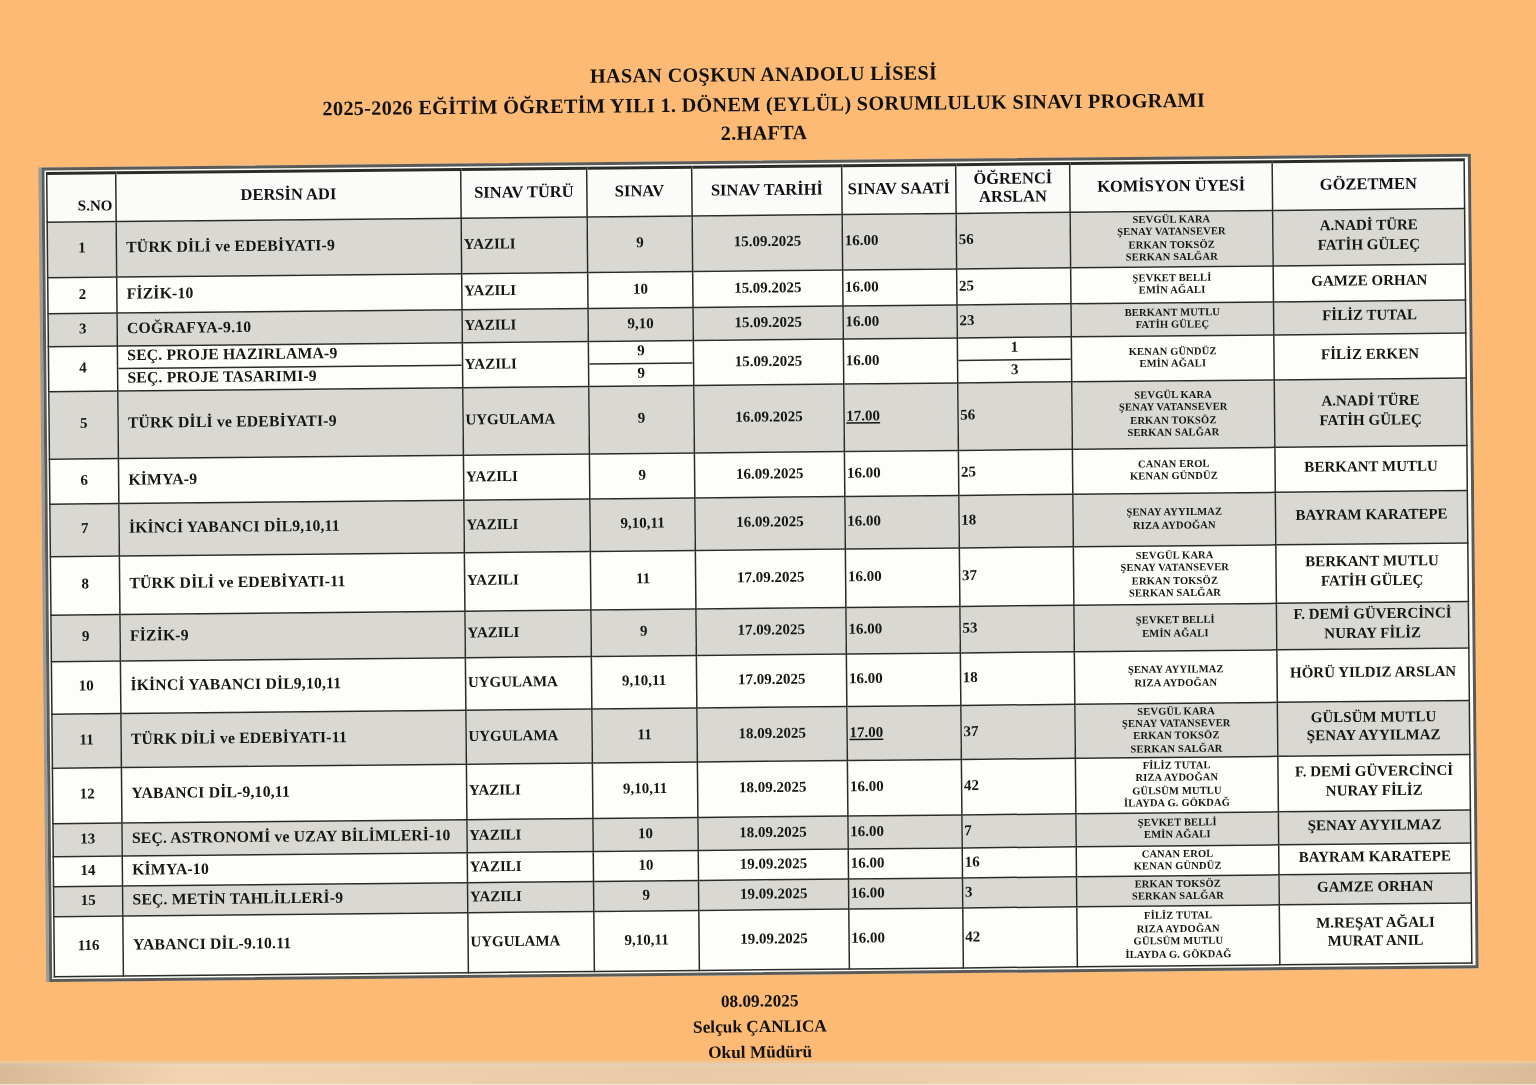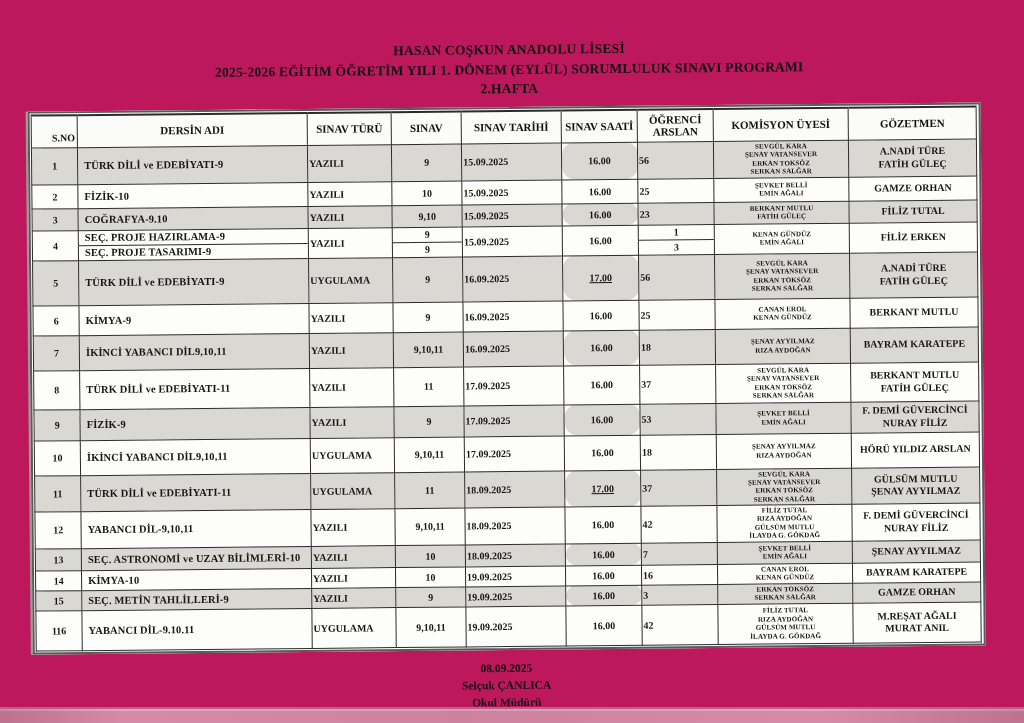--- a/index.html
+++ b/index.html
@@ -3,21 +3,21 @@
 <meta charset="utf-8">
 <style>
   html,body{margin:0;padding:0;}
   body{
     width:1024px;height:723px;overflow:hidden;
     background:#f7f7f5;
     font-family:"Liberation Serif","DejaVu Serif",serif;
     color:#1c1c1c;
     position:relative;
   }
-  .sheet{position:absolute;inset:0;background:#be185d;}
+  .sheet{position:absolute;inset:0;background:#fdba74;}
   .content{
     position:absolute;left:0;top:0;width:1024px;
     transform:rotate(-0.55deg);
     transform-origin:512px 360px;
   }
   .title-block{
     margin-top:40px;text-align:center;
     font-weight:bold;font-size:13.5px;line-height:1.45;
     letter-spacing:.2px;color:#111;
   }
@@ -36,22 +36,22 @@
   }
   thead th:first-child{
     font-size:10px;text-align:right;vertical-align:bottom;padding-left:20px;
   }
   tbody td{font-weight:bold;vertical-align:middle;color:#161614;}
   tr.shaded td{background:#d9d8d3;}
   .c-sno{text-align:center;font-size:10px;}
   .c-ders{text-align:left;font-size:10.5px;padding:2px 6px;letter-spacing:.1px;}
   .c-tur{text-align:left;font-size:10px;}
   .c-sinif{text-align:center;font-size:10px;}
-  .c-tarih{font-size:10px;margin-left:15px;}
-  .c-saat{text-align:center;font-size:10px;border-radius:13px;}
+  .c-tarih{text-align:center;font-size:10px;margin-left:15px;}
+  .c-saat{text-align:left;font-size:10px;}
   .c-saat.underline{text-decoration:underline;}
   .c-ogr{text-align:left;font-size:10px;}
   .c-kom{text-align:center;font-size:7px;line-height:1.2;padding:1px 2px;letter-spacing:.1px;}
   .c-goz{text-align:center;font-size:10px;line-height:1.25;padding:1px 2px;}
   td.split{padding:0;vertical-align:stretch;}
   td.split .sub{padding:1px 6px;min-height:12px;display:flex;align-items:center;}
   td.split.centered .sub{justify-content:center;padding:1px 2px;}
   td.split .sub-line{border-bottom:1px solid #2b2b29;}
   .footer{
     margin-top:10px;width:947px;margin-left:30px;

